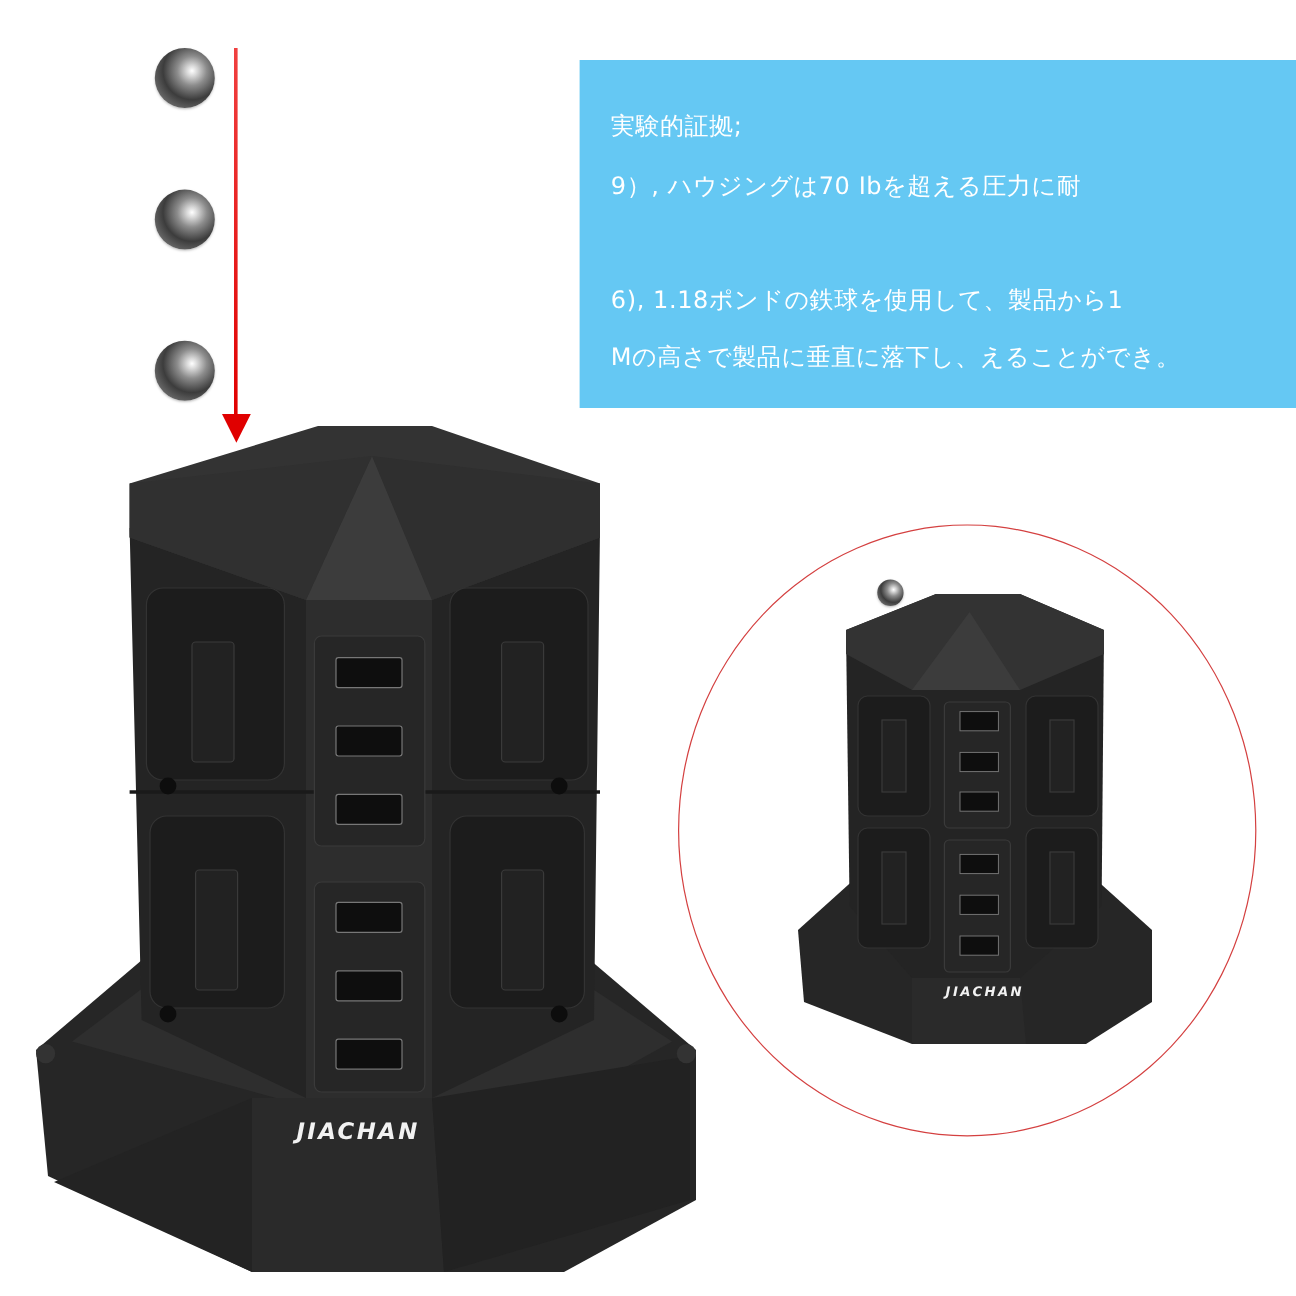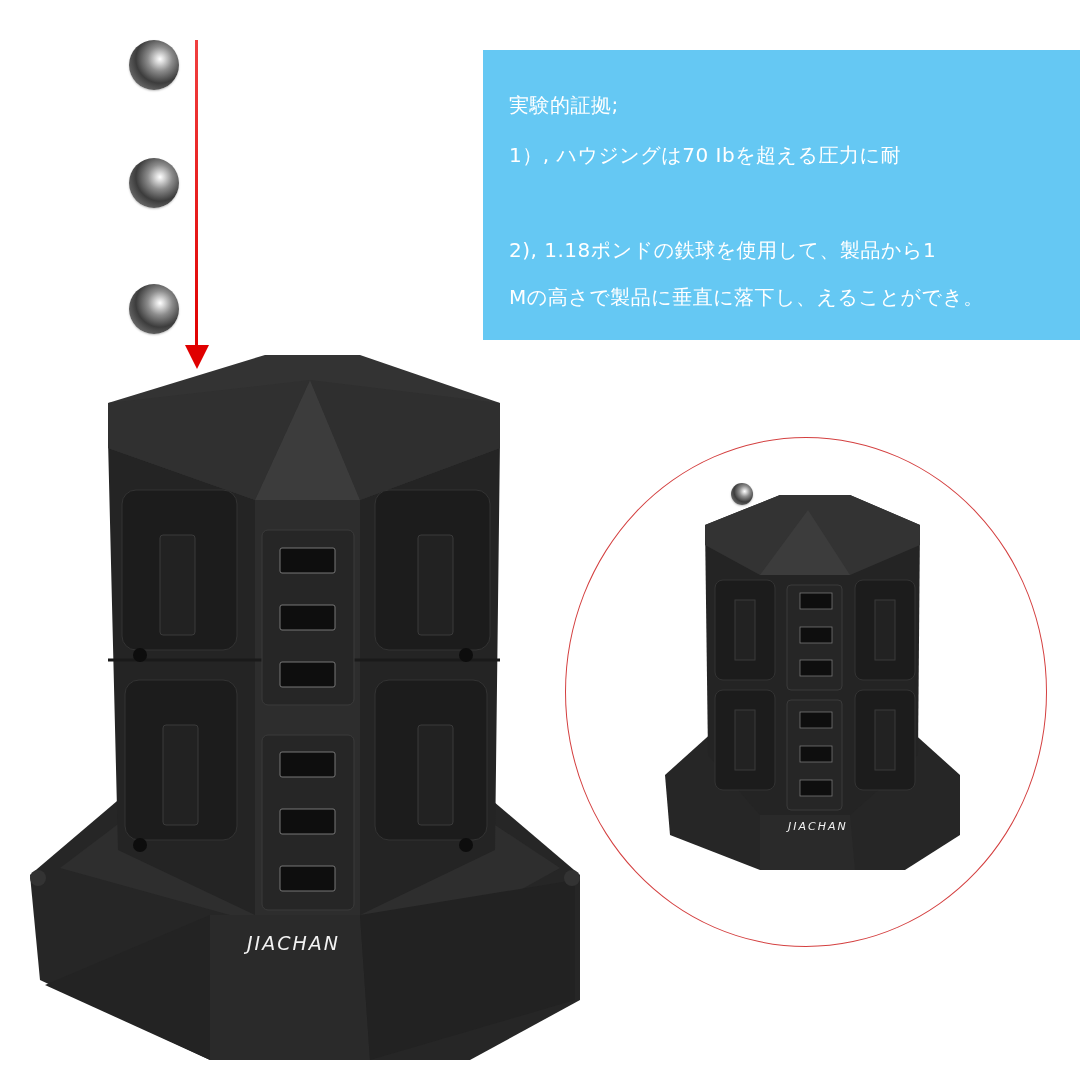--- a/index.html
+++ b/index.html
@@ -6,35 +6,35 @@
   body { width:1080px; height:1080px; background:#ffffff; position:relative; overflow:hidden; font-family:"DejaVu Sans", sans-serif; }
   .abs { position:absolute; }
   .ball { position:absolute; border-radius:50%;
     background: radial-gradient(circle at 62% 38%, #ffffff 0%, #d8d8d8 10%, #8c8c8c 28%, #3c3c3c 55%, #6a6a6a 78%, #bdbdbd 100%);
     box-shadow: 0 1px 2px rgba(0,0,0,0.25); }
   .arrow-shaft { position:absolute; left:195px; top:40px; width:3px; height:310px; background:linear-gradient(#f04040,#e00000); }
   .arrow-head { position:absolute; left:185px; top:345px; width:0; height:0; border-left:12px solid transparent; border-right:12px solid transparent; border-top:24px solid #e00000; }
   .info-panel { position:absolute; left:469px; top:50px; width:611px; height:290px; background:#65c8f3;margin-left:14px; }
   .info-line { position:absolute; left:26px; color:#ffffff; font-size:20px; white-space:nowrap; letter-spacing:0.5px; }
   .circle { position:absolute; left:565px; top:437px; width:482px; height:510px; border:1px solid #d44040; border-radius:50%; box-sizing:border-box; }
-  .logo { position:absolute; color:#f2f2f2; font-weight:normal; font-style:italic; letter-spacing:2px; }
+  .logo { position:absolute; color:#f2f2f2; font-weight:bold; font-style:italic; letter-spacing:2px; }
 </style>
 </head>
 <body>
 
 <div class="ball" style="left:129px;top:40px;width:50px;height:50px;"></div>
 <div class="ball" style="left:129px;top:158px;width:50px;height:50px;"></div>
 <div class="ball" style="left:129px;top:284px;width:50px;height:50px;"></div>
 <div class="arrow-shaft"></div>
 <div class="arrow-head"></div>
 
 <div class="info-panel">
   <div class="info-line" style="top:42px;">実験的証拠;</div>
-  <div class="info-line" style="top:92px;">1）, ハウジングは70 Ibを超える圧力に耐</div>
-  <div class="info-line" style="top:187px;">2), 1.18ポンドの鉄球を使用して、製品から1</div>
+  <div class="info-line" style="top:92px;">9）, ハウジングは70 Ibを超える圧力に耐</div>
+  <div class="info-line" style="top:187px;">6), 1.18ポンドの鉄球を使用して、製品から1</div>
   <div class="info-line" style="top:234px;">Mの高さで製品に垂直に落下し、えることができ。</div>
 </div>
 
 <svg class="abs" style="left:0;top:0;" width="600" height="1080" viewBox="0 0 600 1080">
 
   <polygon points="30,875 130,790 480,790 580,875 580,1000 470,1060 210,1060 40,980" fill="#262626"></polygon>
   <polygon points="60,868 130,815 480,815 560,868 475,915 230,915" fill="#2e2e2e"></polygon>
   <polygon points="210,915 360,915 370,1060 210,1060" fill="#2a2a2a"></polygon>
   <polygon points="45,985 210,915 210,1060" fill="#232323"></polygon>
   <polygon points="360,915 575,880 575,1000 370,1060" fill="#222"></polygon>

